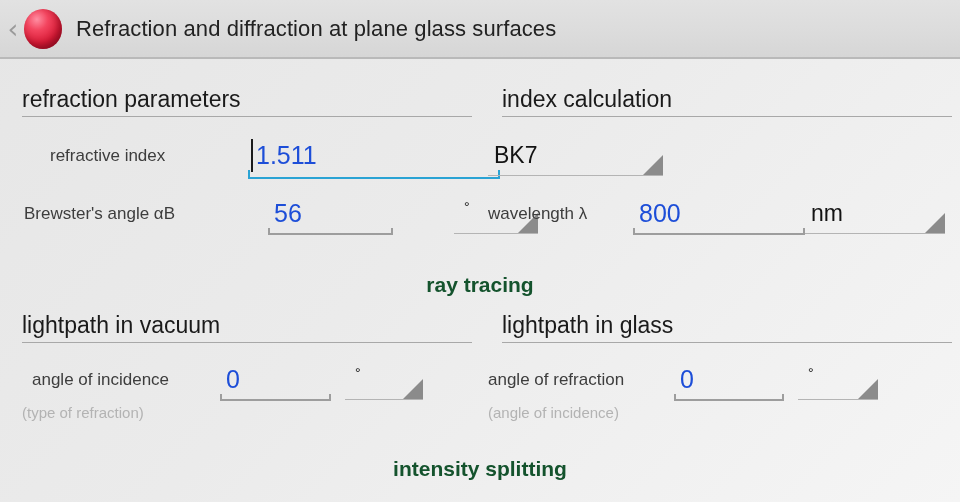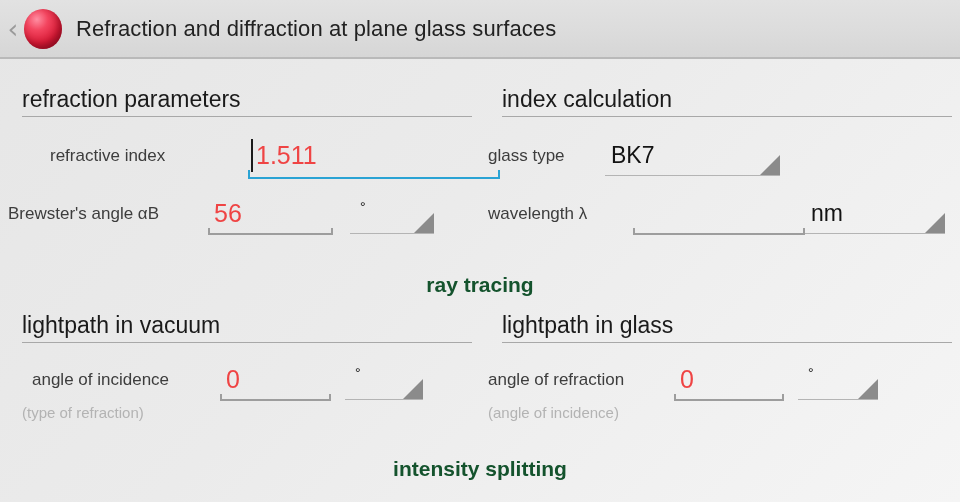--- a/index.html
+++ b/index.html
@@ -127,21 +127,21 @@
     white-space: nowrap;
   }
 
   
   .textinput {
     position: relative;
     height: 44px;
   }
   .textinput .ti-val {
     font-size: 25px;
-    color: #ef4444;
+    color: #1d4ed8;
     line-height: 38px;
     padding-left: 6px;
     white-space: nowrap;
     font-weight: 400;
   }
   .textinput .ti-underline {
     position: absolute;
     left: 0; right: 0;
     bottom: 3px;
     height: 7px;
@@ -221,21 +221,21 @@
 
     <div class="row" style="top:77px; left:22px;">
       <div class="field-label" style="width:198px;margin-left:28px;">refractive index</div>
       <div class="textinput focused" style="width:252px;">
         <div class="caret"></div>
         <div class="ti-val">1.511</div>
         <div class="ti-underline"></div>
       </div>
     </div>
 
-    <div class="row" style="top:135px; left:8px;">
+    <div class="row" style="top:135px; left:24px;gap:44px;">
       <div class="field-label" style="width:200px;">Brewster's angle αB</div>
       <div class="textinput" style="width:125px;">
         <div class="ti-val">56</div>
         <div class="ti-underline"></div>
       </div>
       <div class="spinner" style="width:84px; margin-left:17px;">
         <div class="sp-val deg">°</div>
         <div class="sp-rule"></div>
         <div class="sp-arrow"></div>
       </div>
@@ -243,31 +243,31 @@
   </div>
 
   <div class="column col-right">
 
     <div class="section-head" style="top:26px;">
       <div class="sh-text">index calculation</div>
       <div class="sh-rule"></div>
     </div>
 
     <div class="row" style="top:77px; left:8px;">
-      <div class="field-label" style="width:117px;">glass type</div>
       <div class="spinner" style="width:175px;">
         <div class="sp-val">BK7</div>
         <div class="sp-rule"></div>
         <div class="sp-arrow"></div>
       </div>
     </div>
 
     <div class="row" style="top:135px; left:8px;justify-content:space-between;">
       <div class="field-label" style="width:145px;">wavelength λ</div>
       <div class="textinput" style="width:172px;">
+        <div class="ti-val">800</div>
         <div class="ti-underline"></div>
       </div>
       <div class="spinner" style="width:140px; ">
         <div class="sp-val">nm</div>
         <div class="sp-rule"></div>
         <div class="sp-arrow"></div>
       </div>
     </div>
   </div>
 

